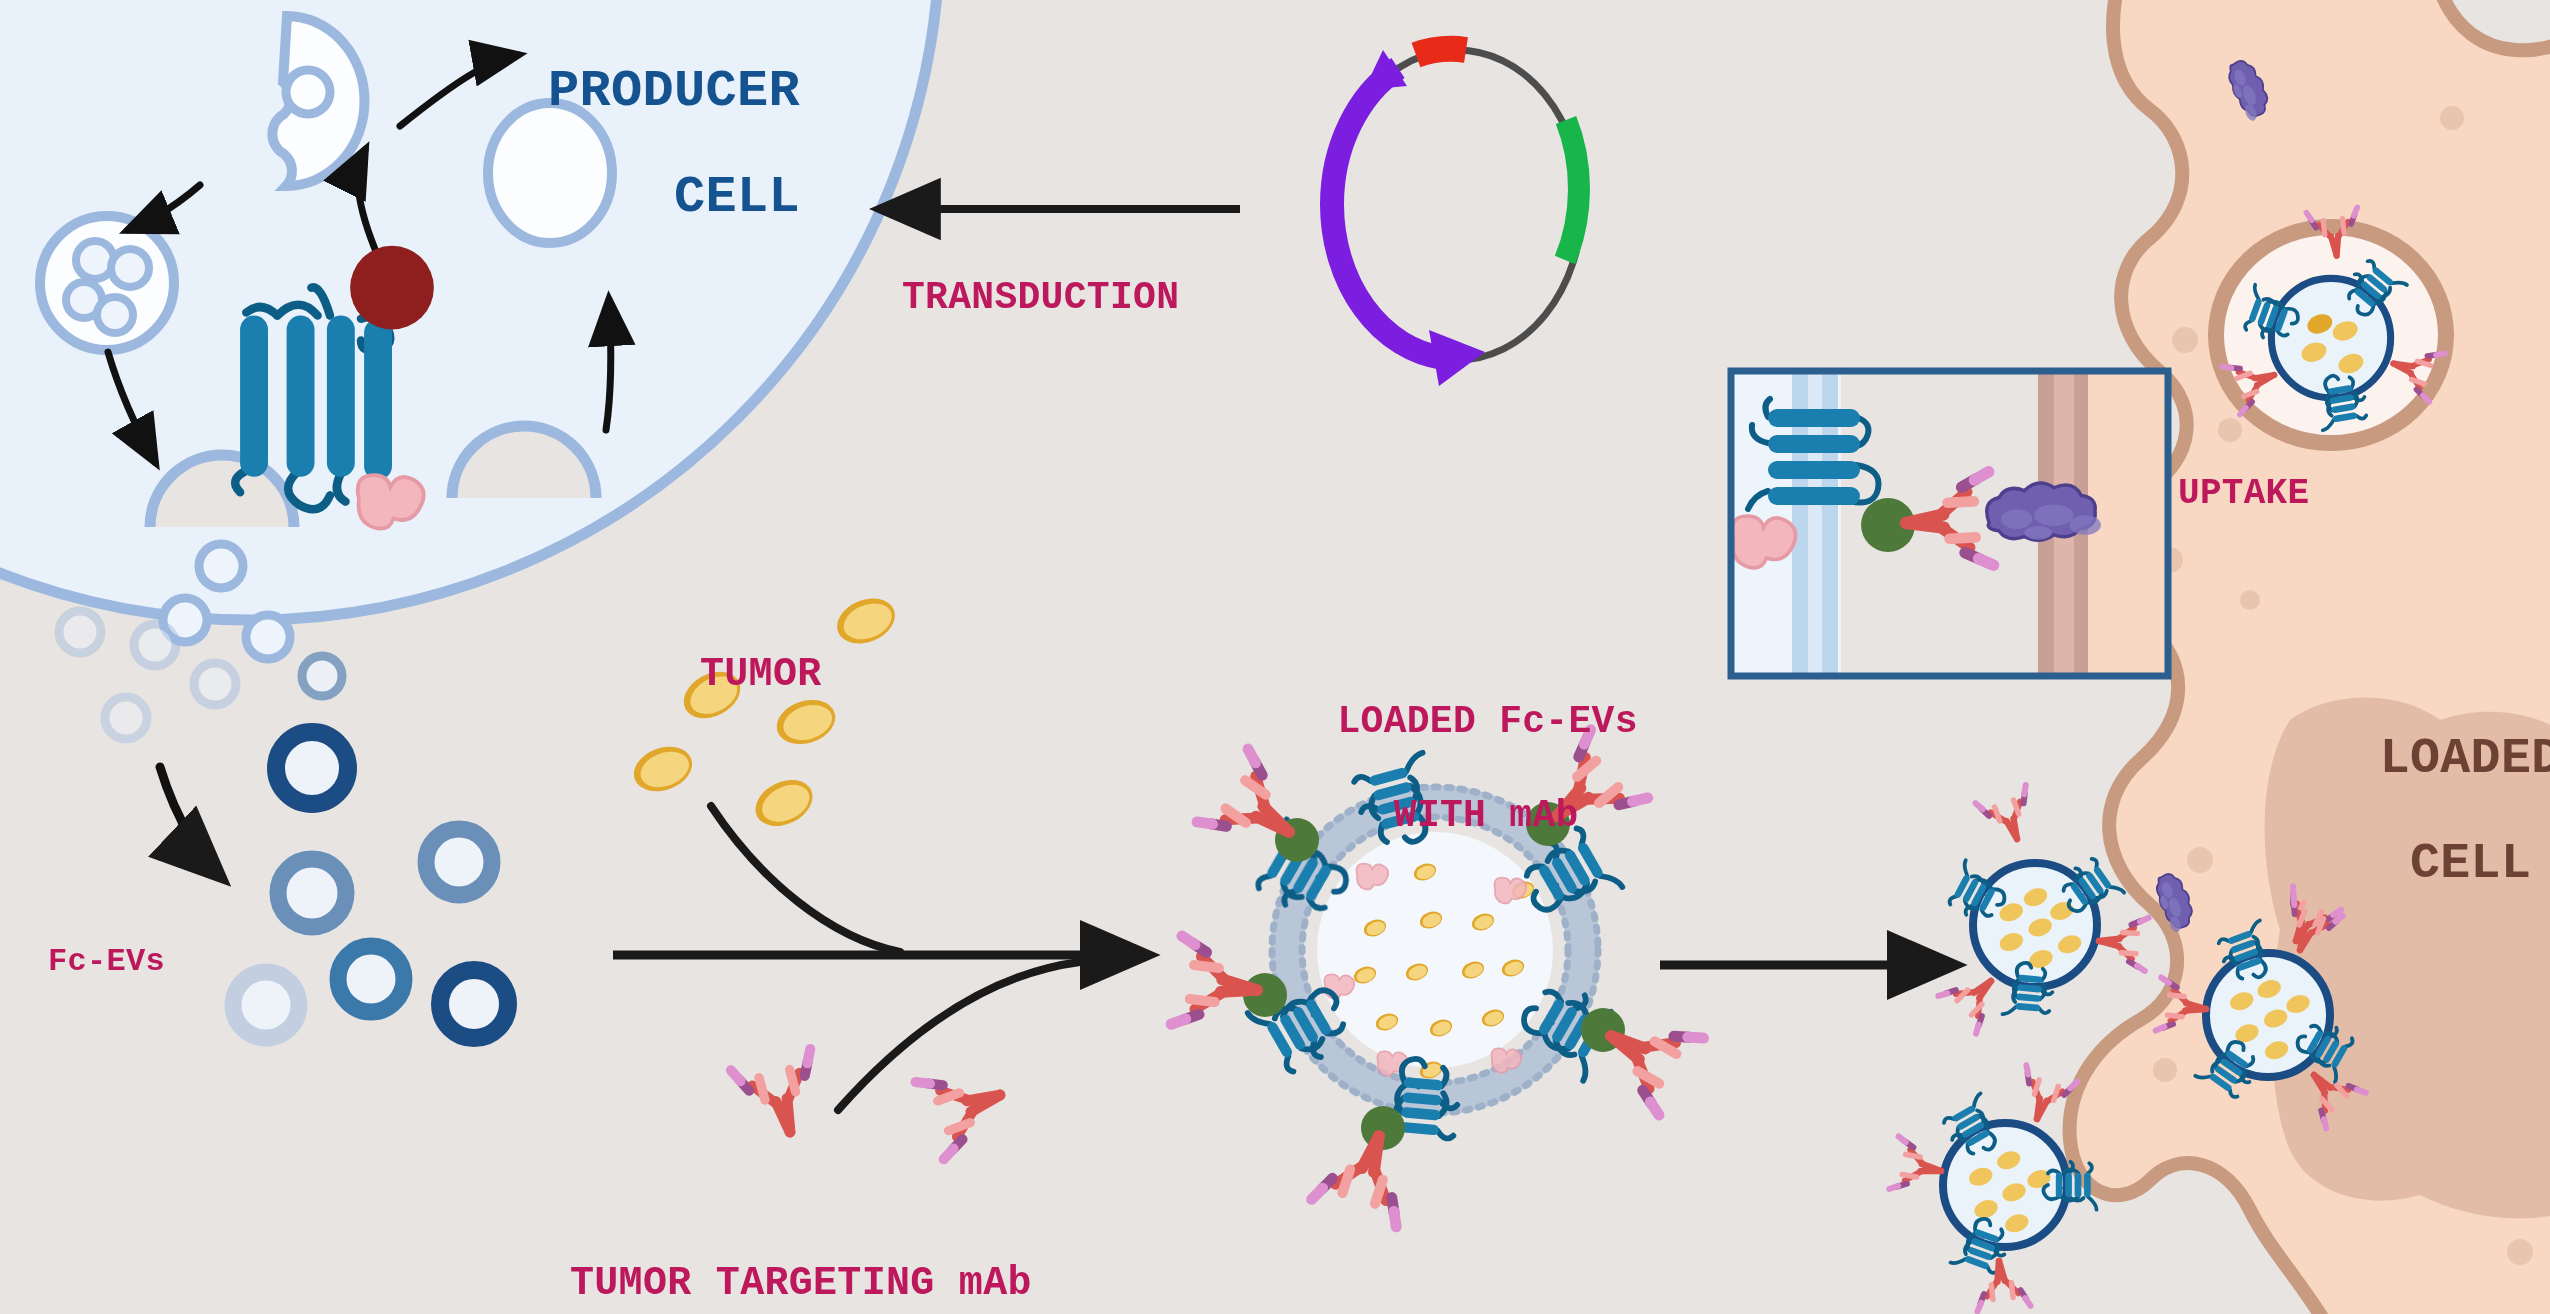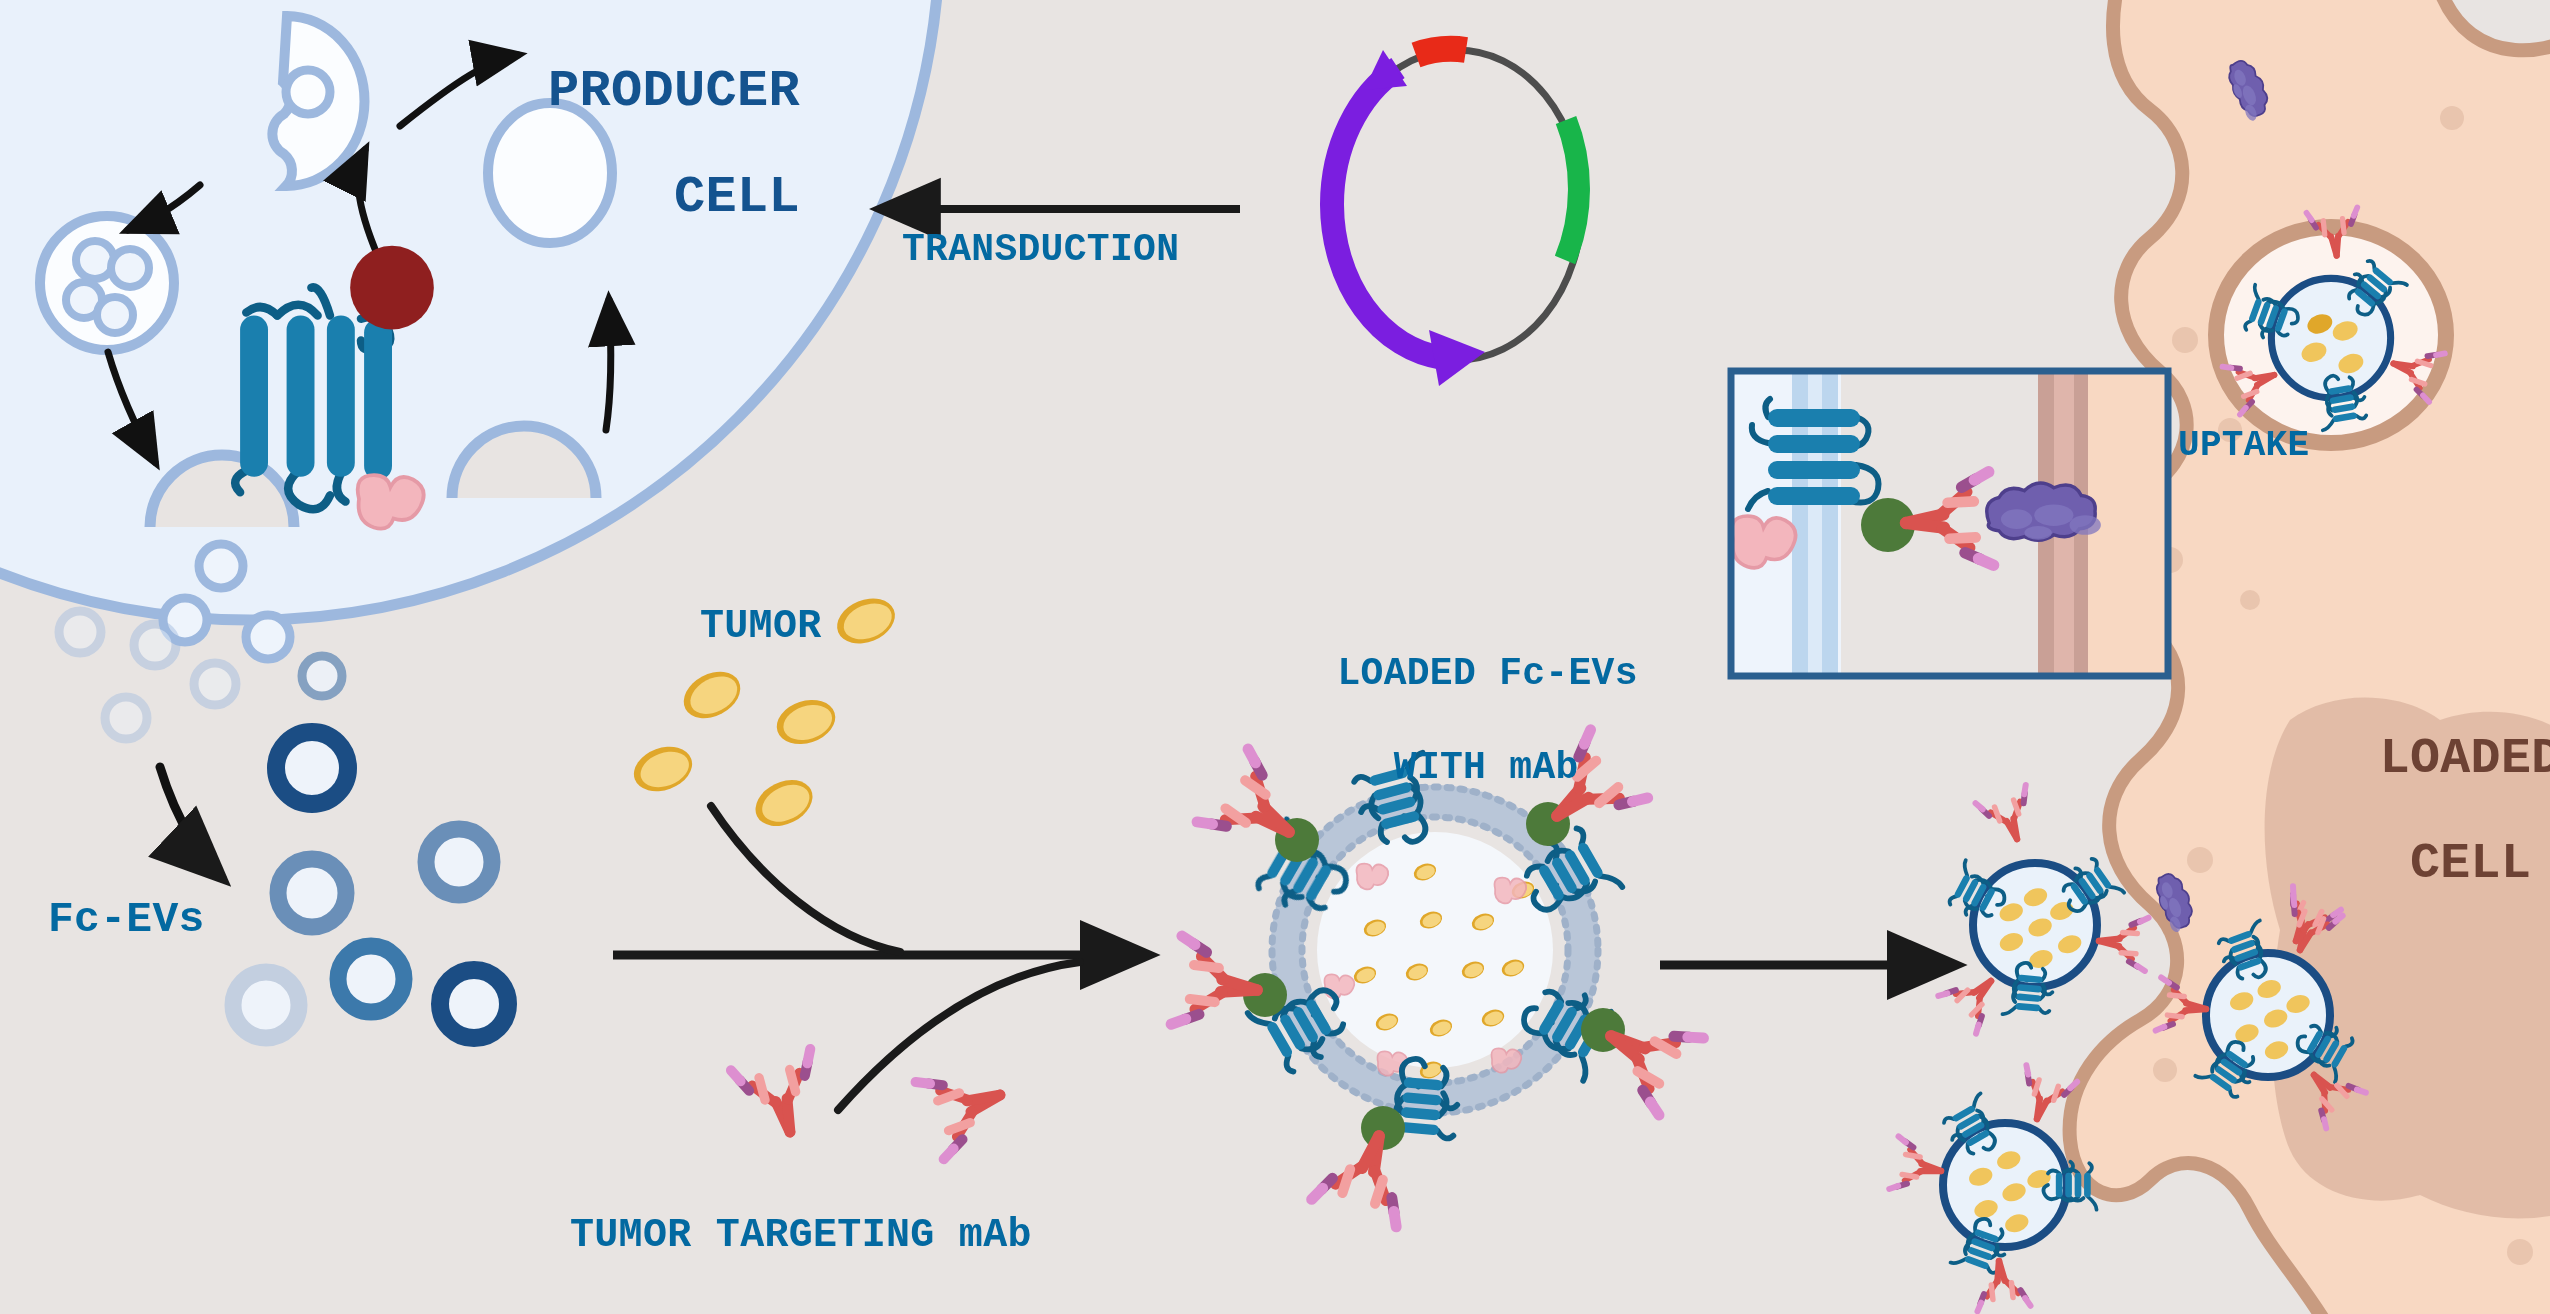--- a/index.html
+++ b/index.html
@@ -6,21 +6,21 @@
   #root{
     position:relative;width:2550px;height:1314px;overflow:hidden;
     background:#e8e4e2;
     font-family:Liberation Mono, monospace;
   }
   #root svg.layer{position:absolute;left:0;top:0;width:2550px;height:1314px;}
   .lbl{position:absolute;font-weight:bold;letter-spacing:.3px;white-space:pre;}
   .lbl.center{text-align:center;}
   .producer-title{color:#14538f;font-size:52px;line-height:1.02;text-align:right;}
   .tumor-title{color:#6d4234;font-size:50px;line-height:1.05;text-align:center;}
-  .blk{color:#0369a1;}
+  .blk{color:#be185d;margin-top:48px;}
 </style>
 </head>
 <body>
 
 <div id="root">
 
   <svg class="layer" viewBox="0 0 2550 1314">
     <defs>
       <marker id="arrHead" markerWidth="9" markerHeight="9" refX="7.6" refY="4.5" orient="auto">
         <path d="M0,0.6 L9,4.5 L0,8.4 Z" fill="#1a1a1a"></path>
@@ -647,21 +647,21 @@
   </svg>
 
   <div class="lbl producer-title" style="left:380px;top:12px;width:420px;">
     <span>PRODUCER</span><br>
     <span>CELL</span>
   </div>
 
   <div class="lbl blk" style="left:902px;top:228px;font-size:38px;">TRANSDUCTION</div>
 
 
-  <div class="lbl blk" style="left:48px;top:895px;font-size:43px;">Fc-EVs</div>
+  <div class="lbl blk" style="left:48px;top:895px;font-size:32px;">Fc-EVs</div>
 
   <div class="lbl blk" style="left:700px;top:604px;font-size:40px;">TUMOR</div>
 
   <div class="lbl blk" style="left:570px;top:1213px;font-size:40px;">TUMOR TARGETING mAb</div>
 
   <div class="lbl blk center" style="left:1245px;top:603px;width:390px;font-size:38px;line-height:1.24;">
     <span>LOADED Fc-EVs</span><br>
     <span>WITH mAb</span>
   </div>
 

